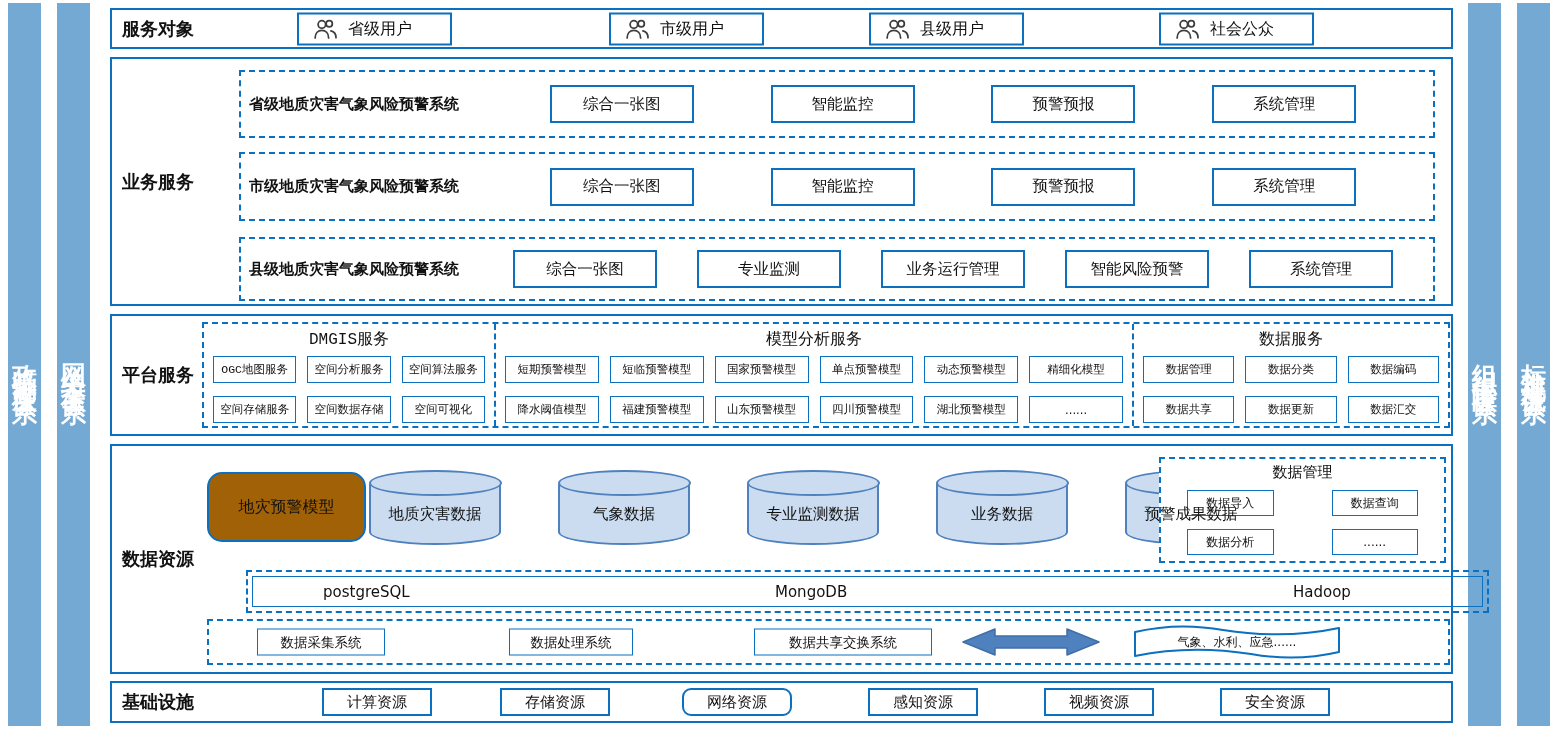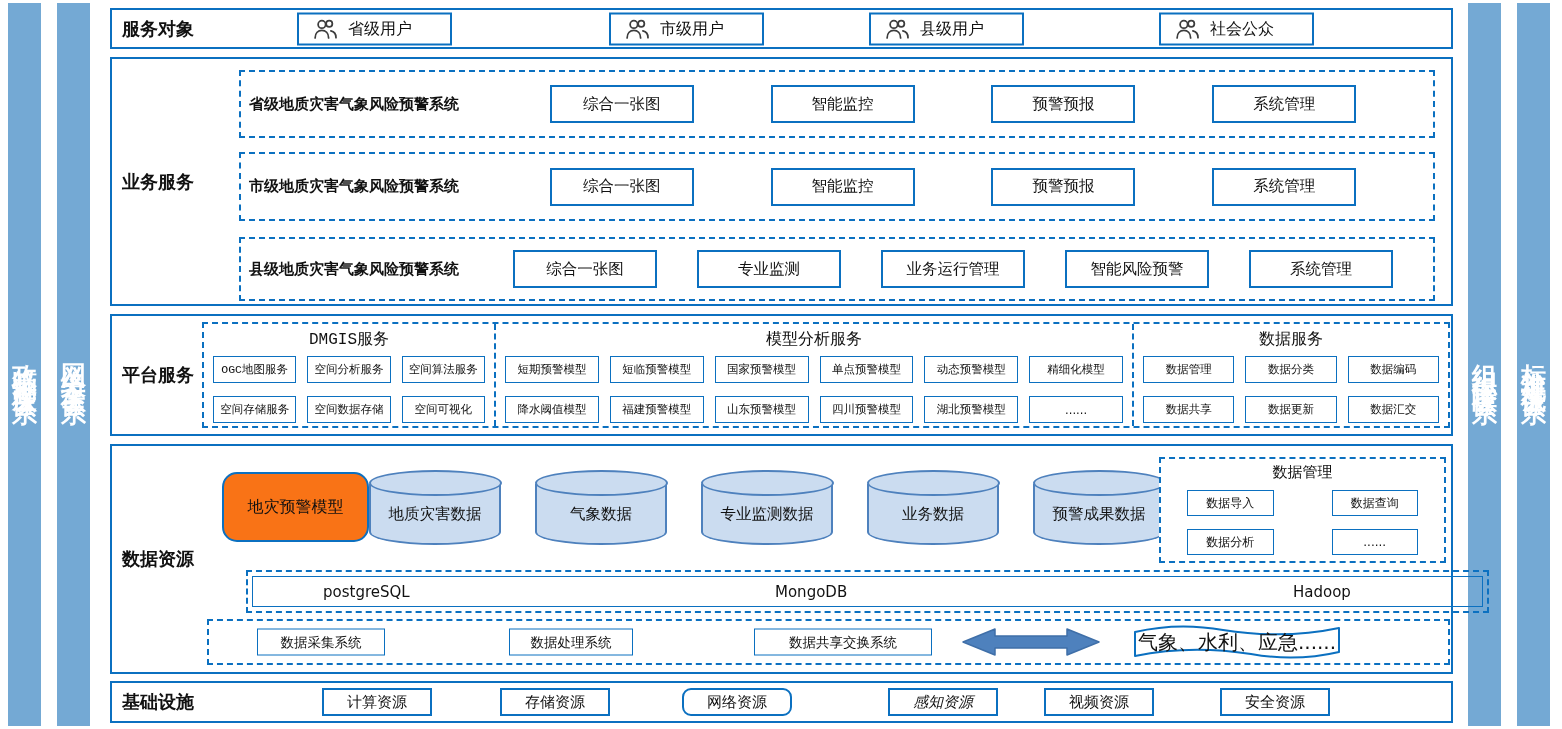--- a/index.html
+++ b/index.html
@@ -41,24 +41,24 @@
                  box-sizing:border-box;display:flex;}
   .plat-sec{box-sizing:border-box;display:flex;flex-direction:column;}
   .plat-sec.p1{width:290px;font-family:Liberation Mono, monospace;} .plat-sec.p2{width:638px;} .plat-sec.p3{flex:1;}
   .plat-sec + .plat-sec{border-left:2px dashed #0B70C0;}
   .plat-title{text-align:center;font-size:16px;padding-top:5px;height:25px;}
   .plat-grid{display:grid;gap:13px 11px;padding:6px 9px 8px;}
   .g3{grid-template-columns:repeat(3,1fr);} .g6{grid-template-columns:repeat(6,1fr);}
   .plat-btn{border:1.5px solid #0B70C0;height:25px;display:flex;align-items:center;justify-content:center;
             font-size:11.5px;white-space:nowrap;background:#fff;}
   
-  .model-box{position:absolute;left:110px;top:26px;width:147px;height:70px;border:2.5px solid #0B70C0;
+  .model-box{position:absolute;left:95px;top:26px;width:159px;height:70px;border:2.5px solid #0B70C0;
              border-radius:15px;display:flex;align-items:center;justify-content:center;font-size:16px;
-             box-sizing:border-box;background:#f97316;white-space:nowrap;}
-  .cyl-row{position:absolute;left:257px;top:24px;width:888px;display:flex;justify-content:flex-start;gap:34px;}
+             box-sizing:border-box;background:#a16207;white-space:nowrap;}
+  .cyl-row{position:absolute;left:257px;top:24px;width:888px;display:flex;justify-content:space-between;gap:34px;}
   .cylinder{position:relative;width:132px;height:61px;margin-top:14px;background:#CBDCF0;
             border:2.5px solid #4E81BD;border-top:none;border-radius:0 0 66px 66px / 0 0 13px 13px;
             display:flex;align-items:center;justify-content:center;box-sizing:border-box;}
   .cylinder::before{content:"";position:absolute;top:-14px;left:-2.5px;right:-2.5px;height:26px;
             background:#CBDCF0;border:2.5px solid #4E81BD;border-radius:50%;box-sizing:border-box;}
   .cylinder span{position:relative;z-index:1;font-size:15.5px;white-space:nowrap;padding-top:2px;}
   .dm-box{position:absolute;left:1047px;top:11px;width:287px;height:106px;border:2px dashed #0B70C0;
           box-sizing:border-box;background:#fff;}
   .dm-title{text-align:center;font-size:15px;padding-top:4px;}
   .dm-grid{display:grid;grid-template-columns:1fr 1fr;gap:13px 58px;padding:8px 26px 0;}
@@ -70,28 +70,28 @@
   .db-name.d1{left:70px;} .db-name.d2{left:522px;} .db-name.d3{left:1040px;}
   .sysline{position:absolute;left:95px;top:173px;width:1243px;height:46px;border:2px dashed #0B70C0;box-sizing:border-box;}
   .sysline-btn{position:absolute;top:50%;transform:translateY(-50%);border:1.5px solid #0B70C0;height:27px;
                display:flex;align-items:center;justify-content:center;font-size:13.5px;white-space:nowrap;
                box-sizing:border-box;background:#fff;}
   .sl1{left:48px;width:128px;} .sl2{left:300px;width:124px;} .sl3{left:545px;width:178px;}
   .arrow-wrap{position:absolute;left:752px;top:50%;transform:translateY(-50%);width:140px;height:32px;}
   .wave-wrap{position:absolute;left:922px;top:50%;transform:translateY(-50%);width:212px;height:38px;}
   .wave-wrap svg{position:absolute;inset:0;}
   .wave-label{position:absolute;inset:0;display:flex;align-items:center;justify-content:center;
-              font-size:20px;white-space:nowrap;}
+              font-size:12px;white-space:nowrap;}
   
   .infra-row{position:absolute;inset:0;}
   .infra-btn{position:absolute;top:50%;transform:translateY(-50%);width:110px;height:28px;border:2px solid #0B70C0;
              display:flex;align-items:center;justify-content:center;font-size:15px;box-sizing:border-box;
              background:#fff;white-space:nowrap;}
   .infra-btn:nth-child(1){left:210px;} .infra-btn:nth-child(2){left:388px;}
-  .infra-btn:nth-child(3){left:570px;border-radius:9px;} .infra-btn:nth-child(4){left:776px;font-style:italic;}
+  .infra-btn:nth-child(3){left:570px;border-radius:9px;} .infra-btn:nth-child(4){left:756px;}
   .infra-btn:nth-child(5){left:932px;} .infra-btn:nth-child(6){left:1108px;}
 </style>
 </head>
 <body>
 
 <div class="canvas">
 
   <div class="vbar b1">政策制度体系</div>
   <div class="vbar b2">网络安全体系</div>
   <div class="vbar b3">组织保障体系</div>

